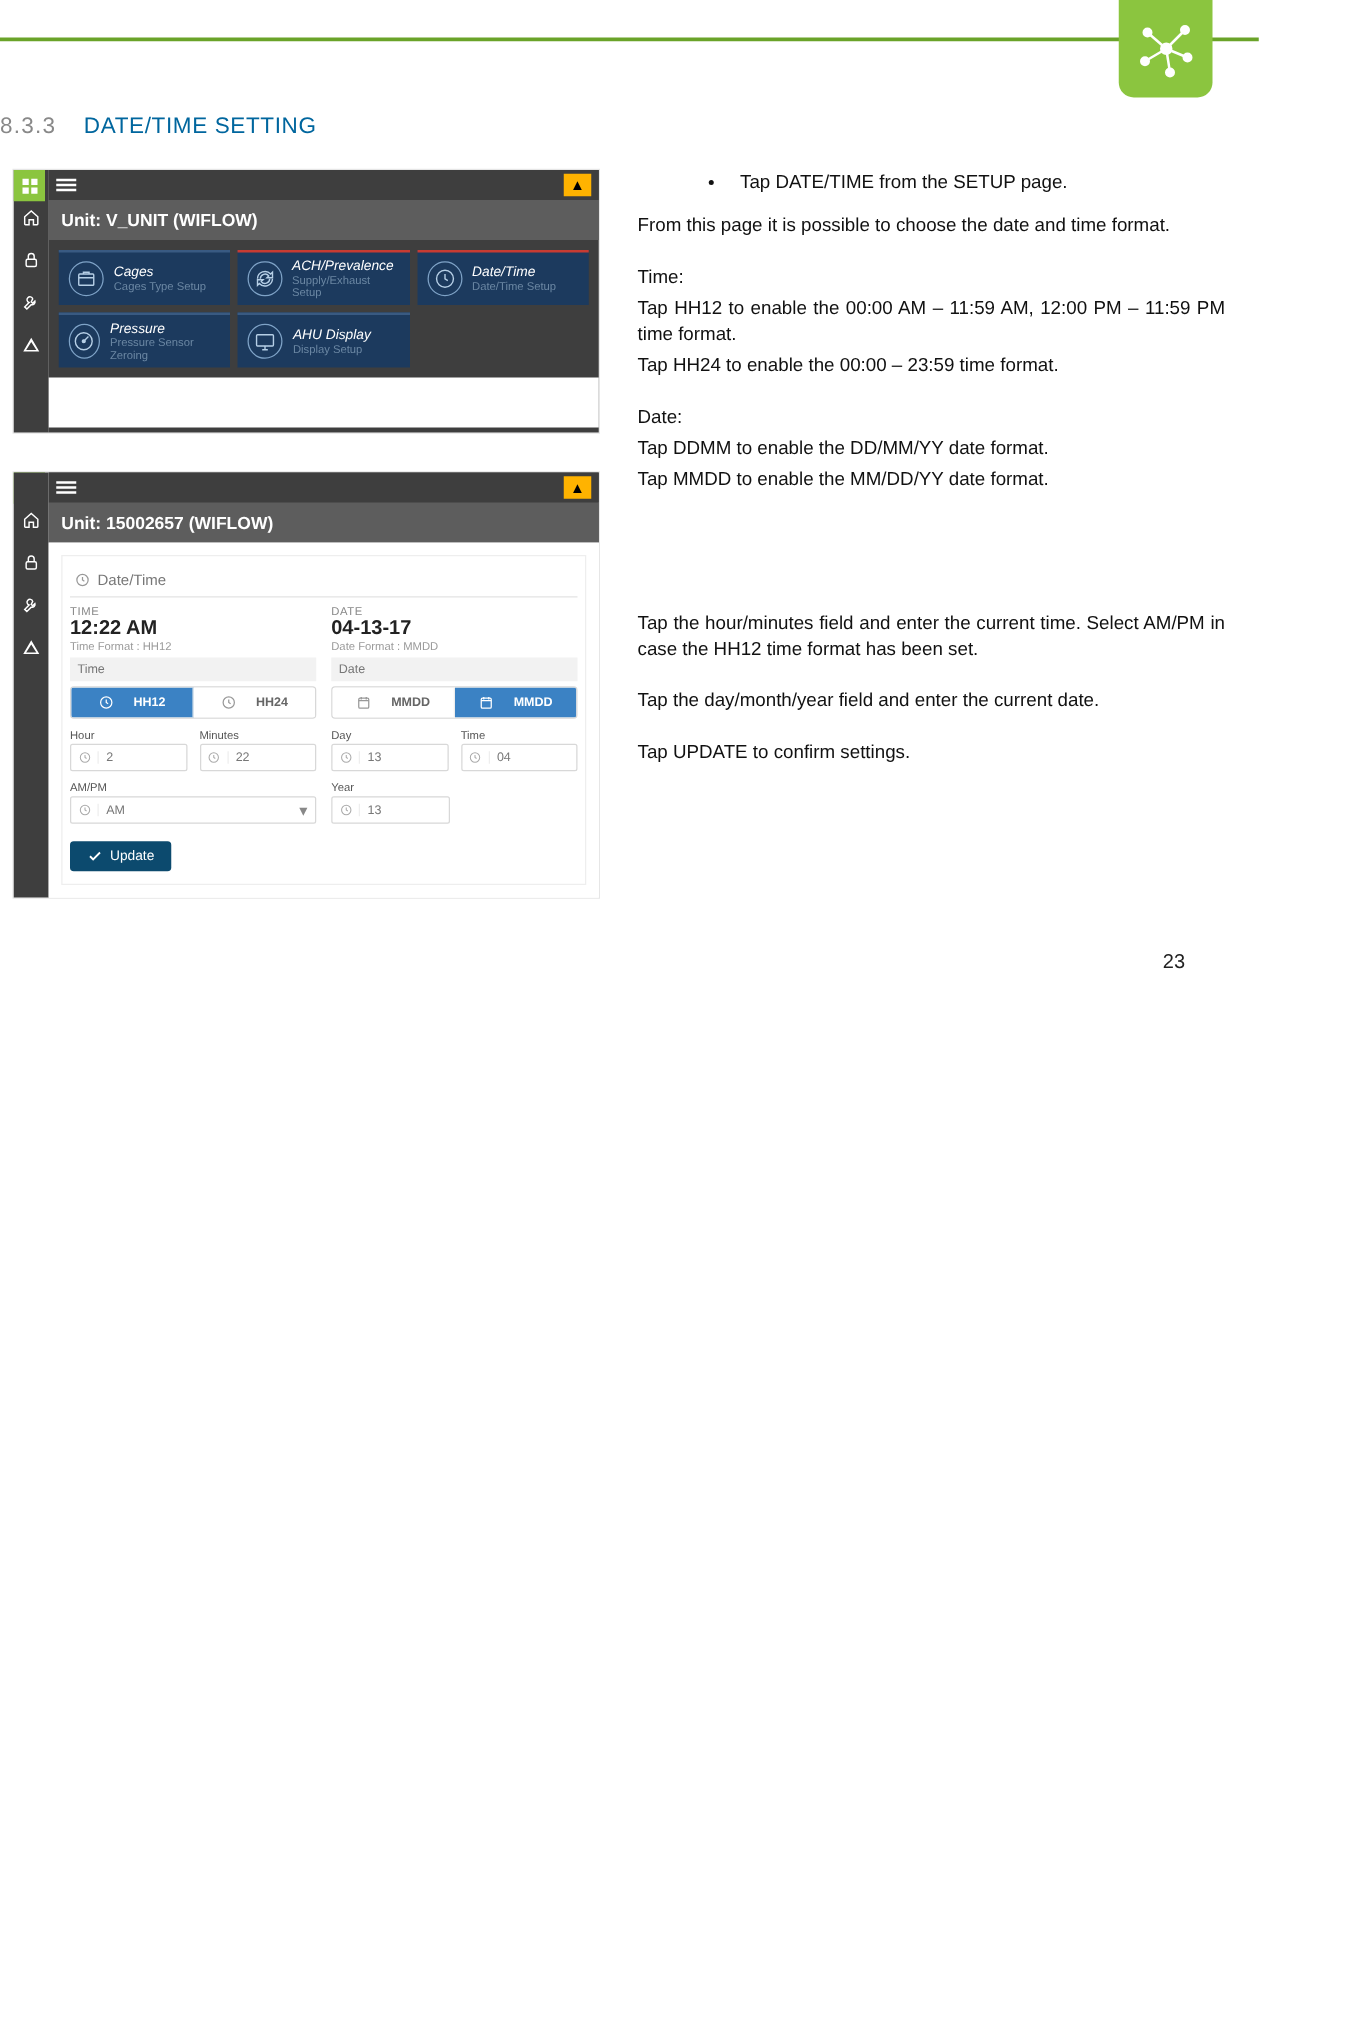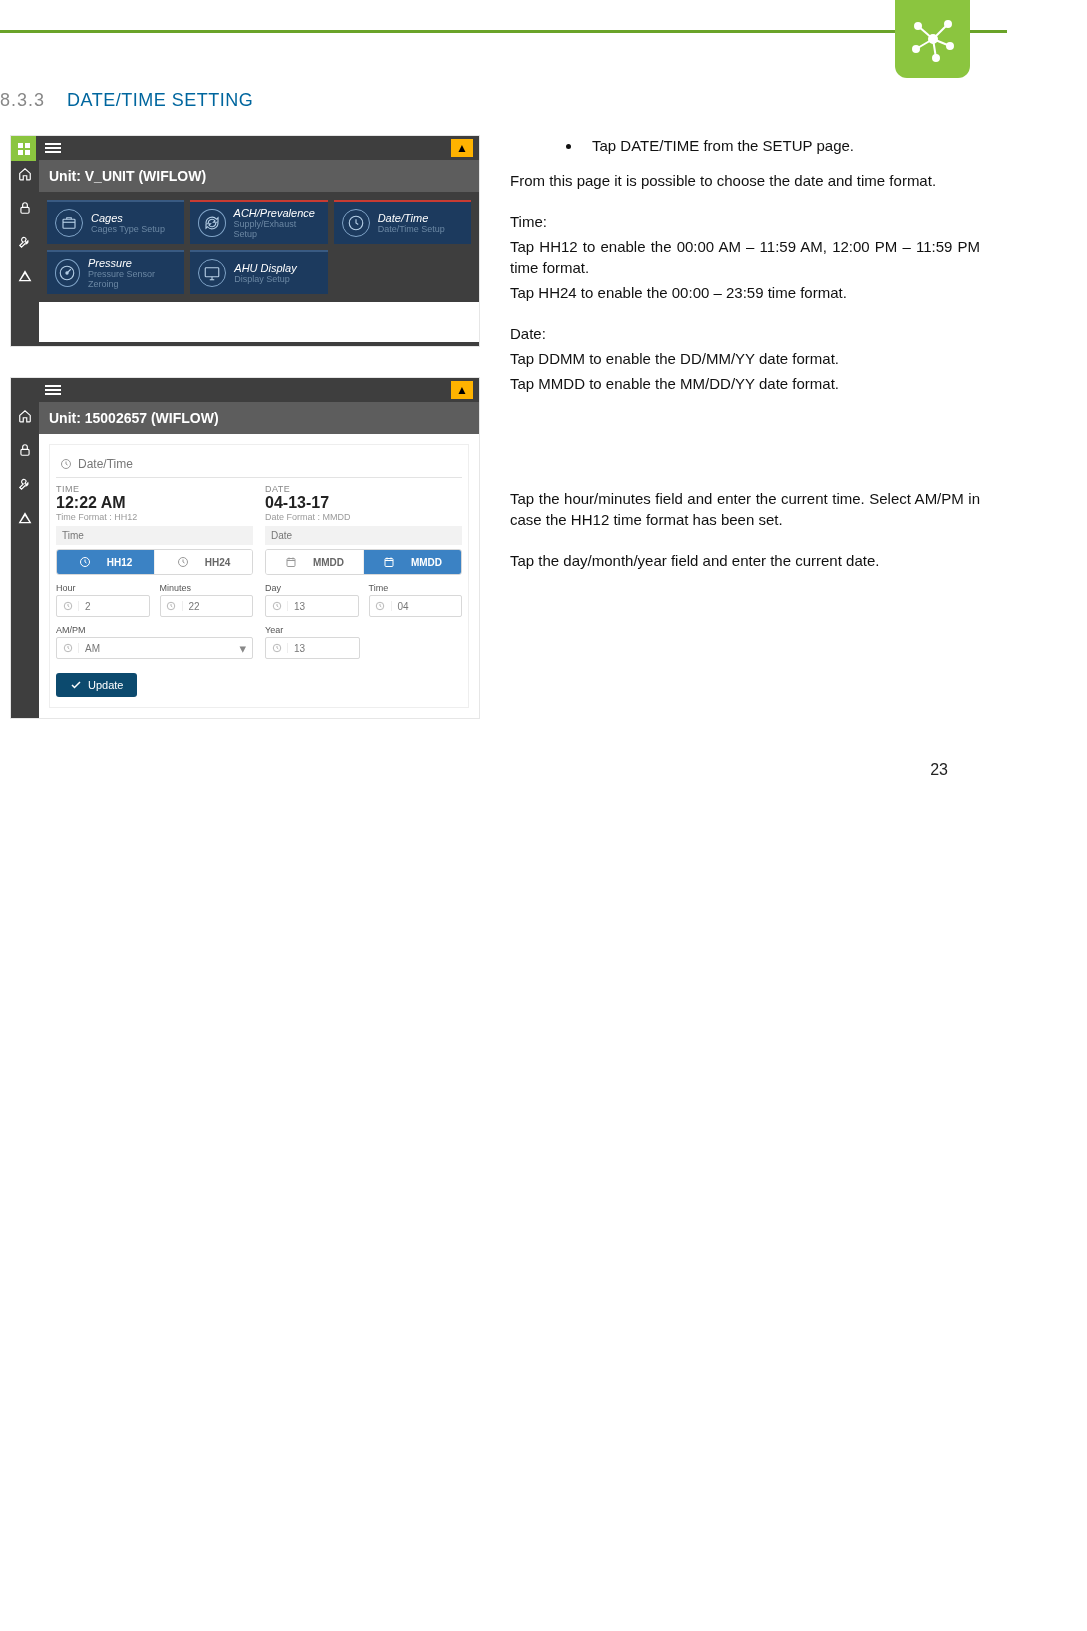--- a/index.html
+++ b/index.html
@@ -425,17 +425,18 @@
       <p>Tap HH24 to enable the 00:00 – 23:59 time format.</p>
       <div class="spacer"></div>
       <p>Date:</p>
       <p>Tap DDMM to enable the DD/MM/YY date format.</p>
       <p>Tap MMDD to enable the MM/DD/YY date format.</p>
       <div style="height:90px;"></div>
       <p>Tap the hour/minutes field and enter the current time. Select AM/PM in case the HH12 time format has been set.</p>
       <div class="spacer"></div>
       <p>Tap the day/month/year field and enter the current date.</p>
       <div class="spacer"></div>
+      <p>Tap UPDATE to confirm settings.</p>
     </div>
   </div>
 
   <div class="page-num">23</div>
 </div>
 
 </body></html>

